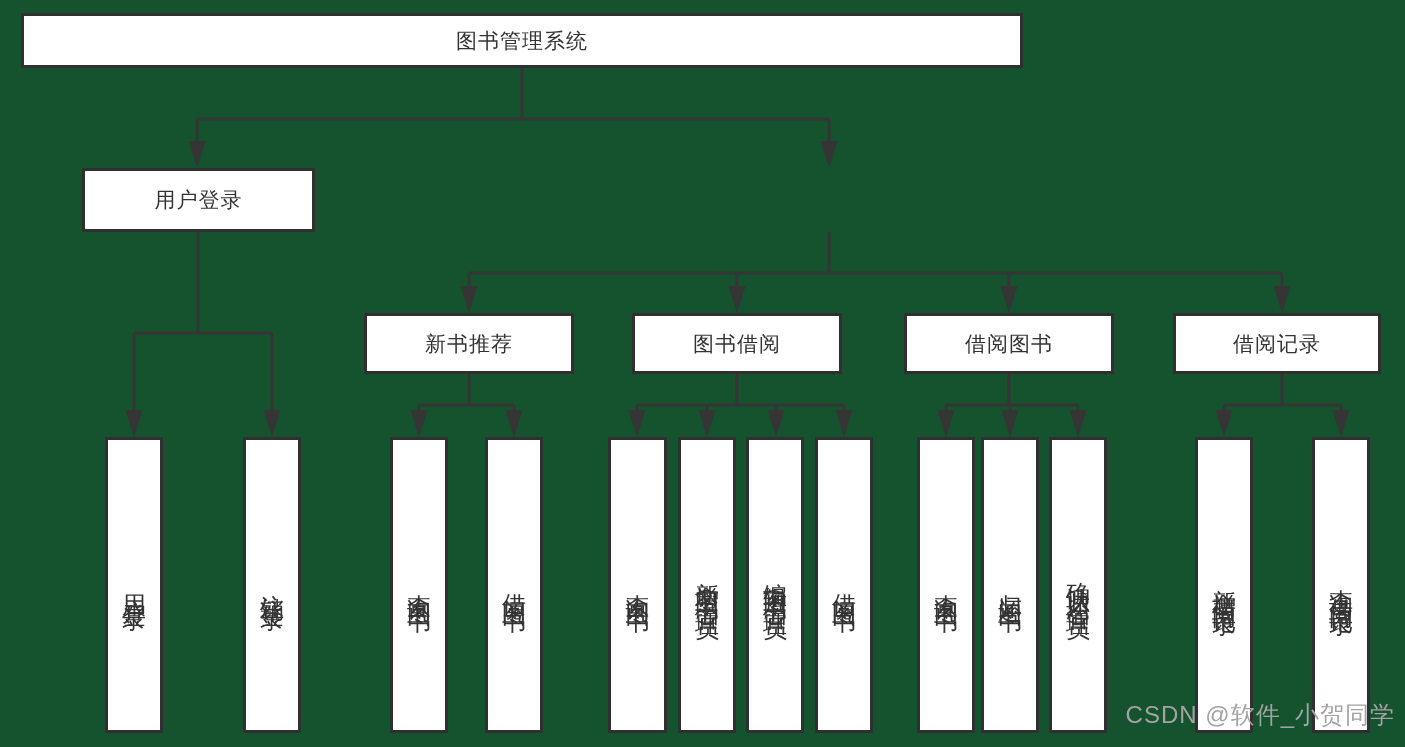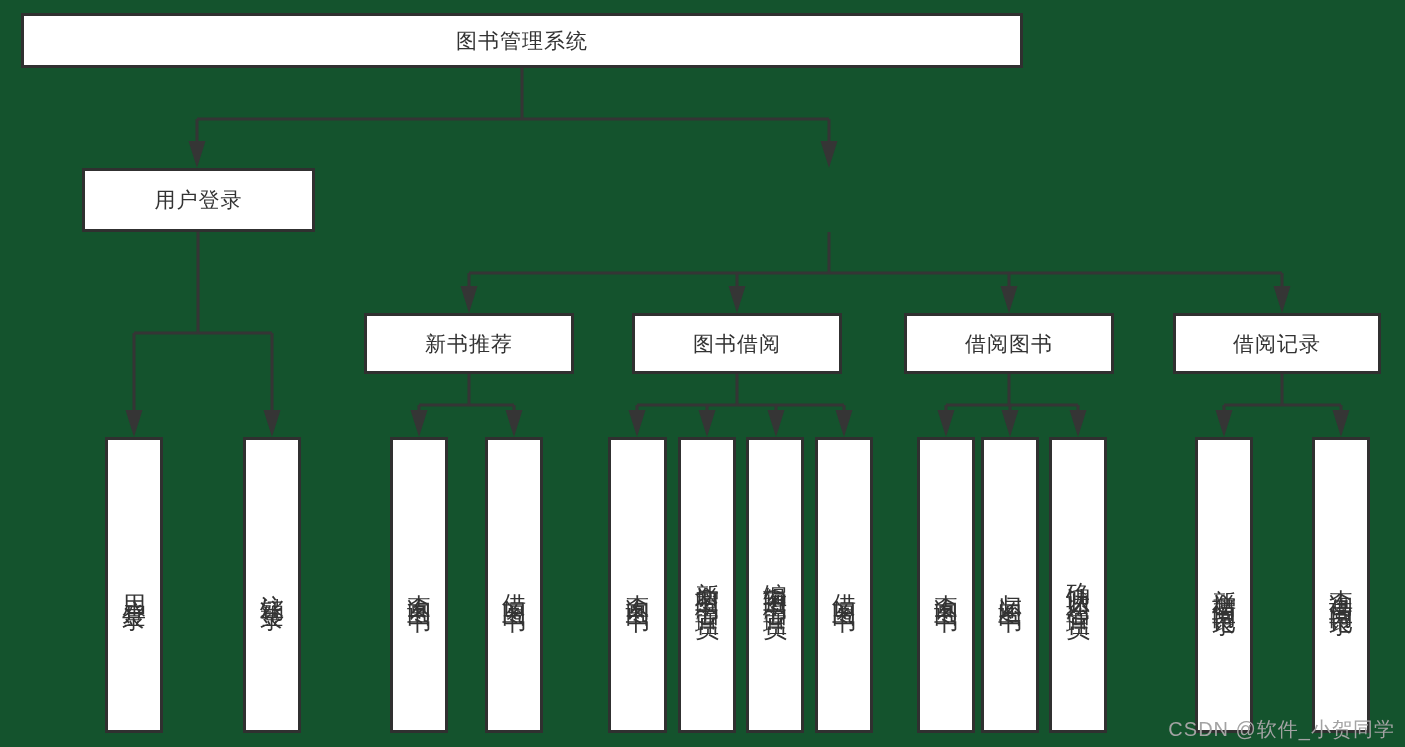--- a/index.html
+++ b/index.html
@@ -11,21 +11,21 @@
   .box{
     position:absolute;box-sizing:border-box;border:3px solid #303030;background:#ffffff;
     display:flex;align-items:center;justify-content:center;color:#333333;
   }
   .box.h span{font-size:21px;letter-spacing:1px;white-space:nowrap;}
   .box.v span{
     writing-mode:vertical-rl;text-orientation:mixed;font-size:24px;
     letter-spacing:5px;line-height:1;white-space:nowrap;
   }
   #watermark{
-    position:absolute;right:10px;bottom:4px;font-size:20px;color:#a3a3a3;
+    position:absolute;right:10px;bottom:16px;font-size:24px;color:#a3a3a3;
     letter-spacing:1px;white-space:nowrap;
   }
 </style>
 </head>
 <body>
 
 <div id="stage">
 
   <svg id="wires" viewBox="0 0 1405 747" xmlns="http://www.w3.org/2000/svg">
     <path fill="none" stroke="#353535" stroke-width="3" d="M522 68V119 M197 119H829 M197 119V152 M829 119V152

